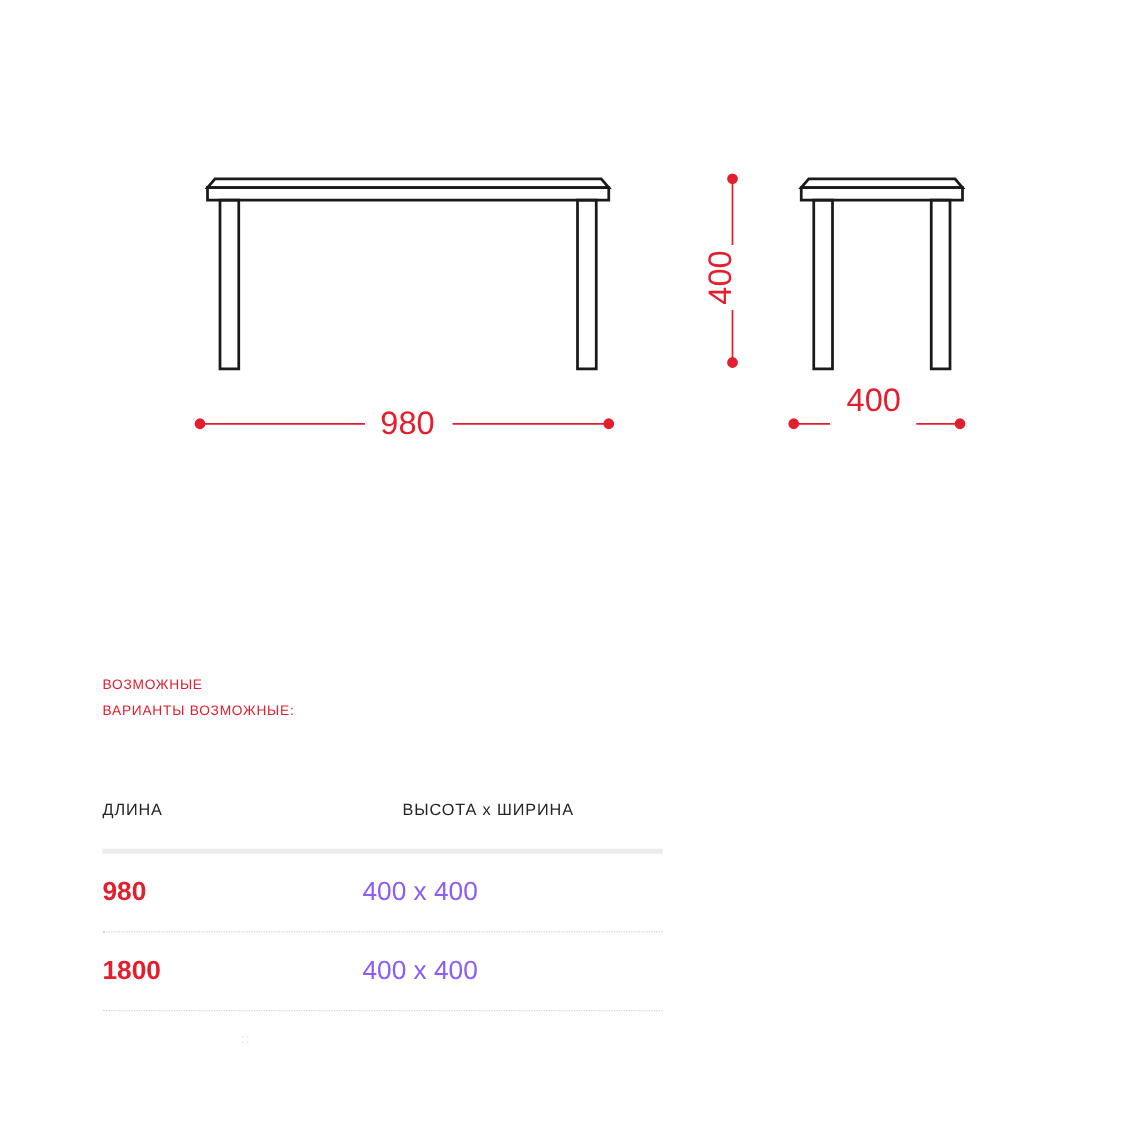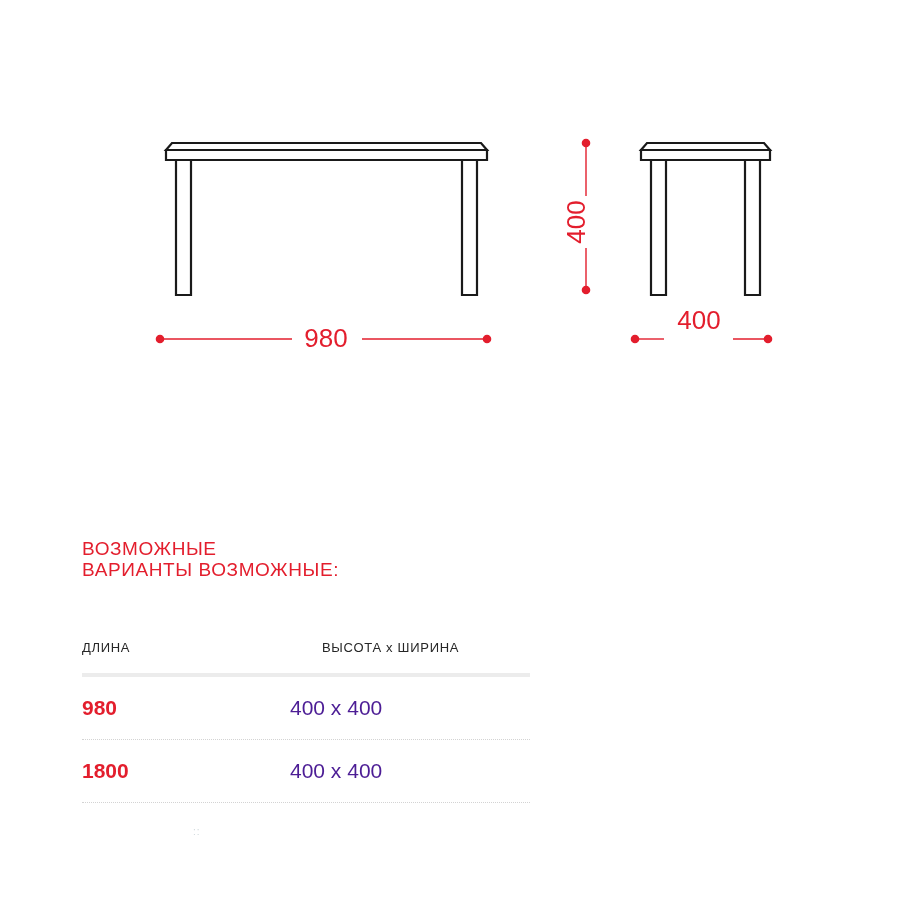--- a/index.html
+++ b/index.html
@@ -34,41 +34,41 @@
   .drawing svg {
     display: block;
   }
 
   
   .specs-heading {
     position: absolute;
     left: 82px;
     top: 538px;
     color: #e31e2d;
-    font-size: 19px;
+    font-size: 11px;
     letter-spacing: 0.6px;
     line-height: 21px;
     font-weight: 400;
   }
   .specs-heading div {
     white-space: nowrap;
   }
 
   .table {
     position: absolute;
     left: 82px;
     top: 640px;
     width: 448px;
   }
   .t-head {
     display: flex;
     font-size: 13px;
     letter-spacing: 0.7px;
     color: #262626;
-    padding-bottom: 18px;
+    padding-bottom: 24px;
   }
   .t-head .c1 { width: 208px; }
   .t-head .c2 { flex: 1; margin-left: 32px; }
 
   .rule-thick {
     height: 4px;
     background: #ececec;
     width: 448px;
   }
 
@@ -79,21 +79,21 @@
     border-bottom: 1px dotted #d3d3d3;
   }
   .t-row .c1 {
     width: 208px;
     color: #e31e2d;
     font-size: 21px;
     font-weight: bold;
   }
   .t-row .c2 {
     flex: 1;
-    color: #4c1d95;
+    color: #8b5cf6;
     font-size: 21px;
     font-weight: normal;
   }
 
   .footer-mark {
     position: absolute;
     left: 193px;
     top: 826px;
     font-size: 10px;
     color: #cfd8dc;

